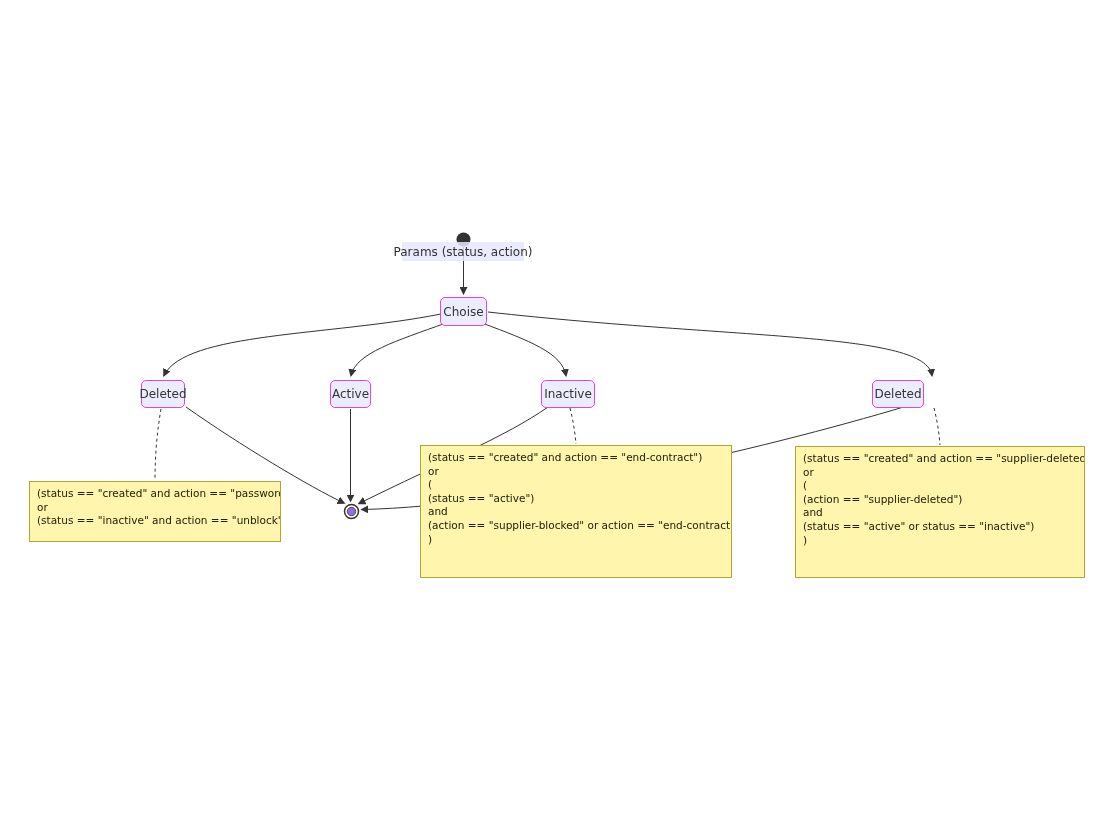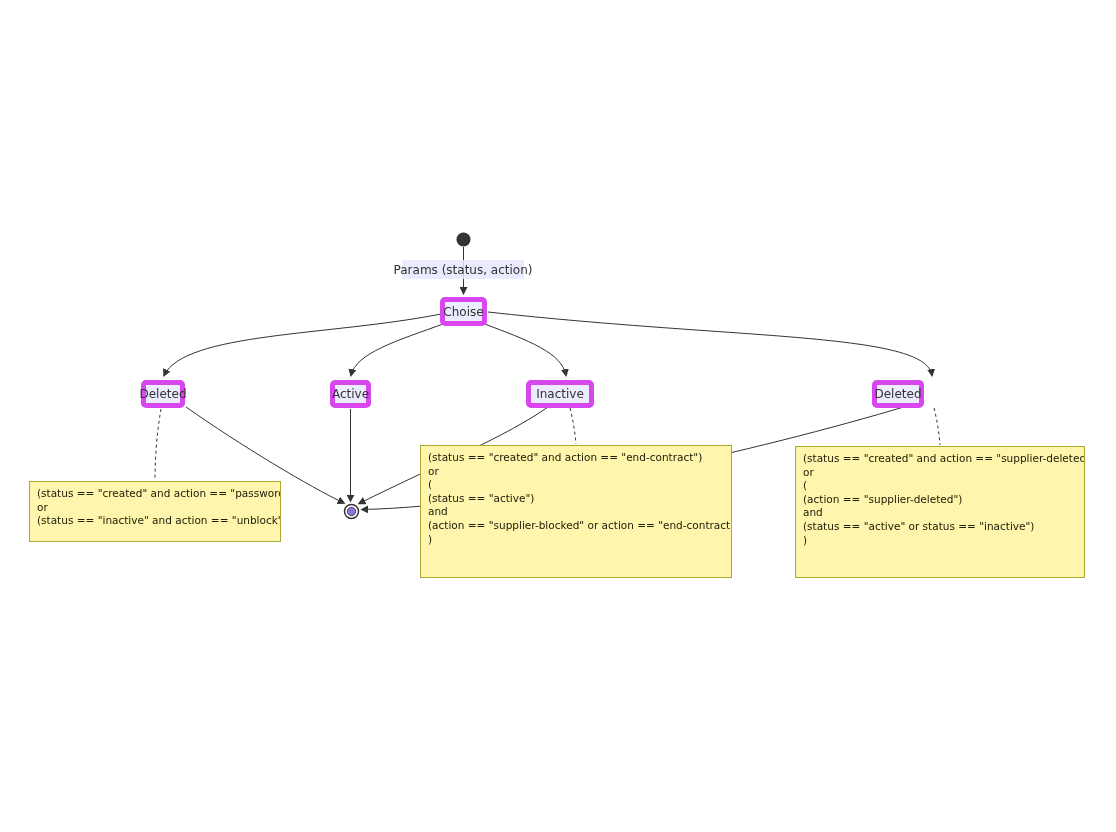--- a/index.html
+++ b/index.html
@@ -22,39 +22,39 @@
     z-index: 1;
   }
   .edge { stroke: #333333; stroke-width: 1; fill: none; }
   .edge-dashed { stroke: #333333; stroke-width: 1; fill: none; stroke-dasharray: 3,3; }
 
   .state-node {
     position: absolute;
     z-index: 3;
     box-sizing: border-box;
     background: #ECECFF;
-    border: 5px solid #d946ef;
+    border: 1px solid #d946ef;
     border-radius: 5px;
     color: #333333;
     font-size: 12px;
     display: flex;
     align-items: center;
     justify-content: center;
     white-space: nowrap;
   }
   #node-choise   { left: 440px; top: 297px; width: 47px; height: 29px; }
   #node-active   { left: 141px; top: 380px; width: 44px; height: 28px; }
   #node-error    { left: 330px; top: 380px; width: 41px; height: 28px; }
-  #node-inactive { left: 526px; top: 380px; width: 68px; height: 28px; }
+  #node-inactive { left: 541px; top: 380px; width: 54px; height: 28px; }
   #node-deleted  { left: 872px; top: 380px; width: 52px; height: 28px; }
 
   .edge-label {
     position: absolute;
     z-index: 3;
-    left: 402px; top: 260px;
+    left: 402px; top: 242px;
     width: 122px; height: 19px;
     background: rgba(232,232,255,0.85);
     color: #333333;
     font-size: 12px;
     display: flex;
     align-items: center;
     justify-content: center;
     white-space: nowrap;
   }
 

